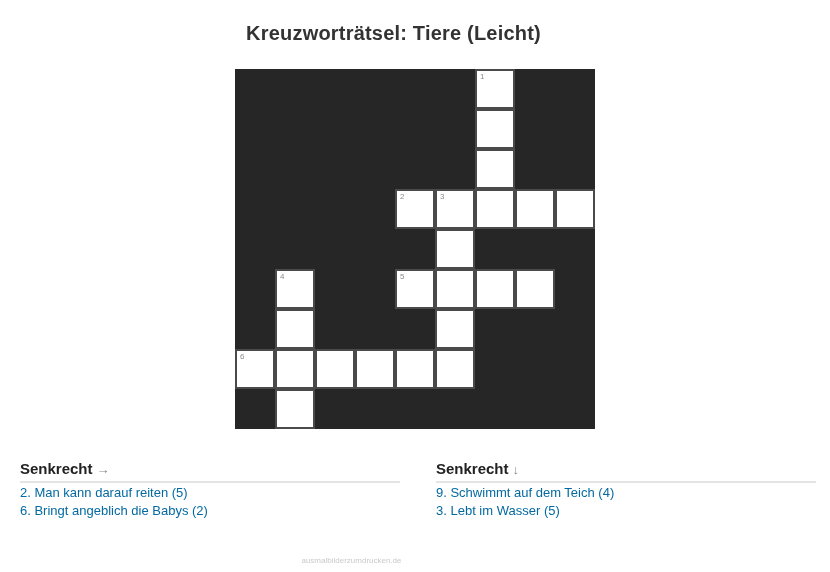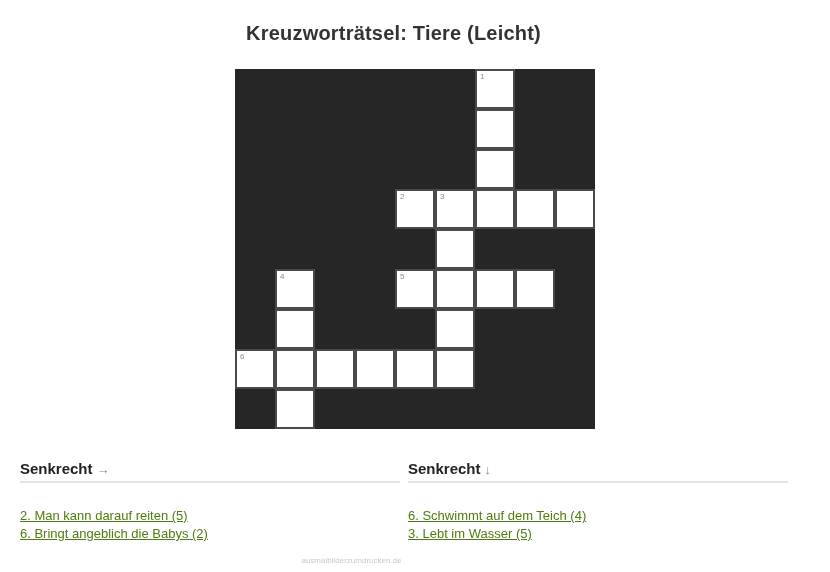--- a/index.html
+++ b/index.html
@@ -48,42 +48,41 @@
     font-size: 8px;
     line-height: 10px;
     color: #8a8a8a;
   }
   .clue-col {
     position: absolute;
     top: 460px;
     width: 380px;
   }
   .clue-col.left  { left: 20px; }
-  .clue-col.right { left: 408px; }
+  .clue-col.right { left: 436px; }
   .clue-heading {
     font-size: 15px;
     font-weight: bold;
     color: #222222;
     line-height: 17px;
     padding-bottom: 3px;
     border-bottom: 2px solid #e4e4e4;
   }
   .clue-arrow {
     font-weight: normal;
     font-size: 13px;
     color: #888888;
     margin-left: 4px;
   }
   .clue-list {
     list-style: none;
-    margin: 24px 0 0 0;
+    margin: 1px 0 0 0;
     padding: 0;
     font-size: 13px;
-    color: #4d7c0f;
-    text-decoration: underline;
+    color: #0369a1;
   }
   .clue-list li {
     line-height: 18px;
   }
   .footer {
     position: absolute;
     top: 556px;
     left: 0;
     width: 703px;
     text-align: center;
@@ -142,18 +141,18 @@
     <li>2. Man kann darauf reiten (5)</li>
     <li>6. Bringt angeblich die Babys (2)</li>
   </ul>
 </div>
 
 <div class="clue-col right">
   <div class="clue-heading">
     <span>Senkrecht</span><span class="clue-arrow">↓</span>
   </div>
   <ul class="clue-list">
-    <li>6. Schwimmt auf dem Teich (4)</li>
+    <li>9. Schwimmt auf dem Teich (4)</li>
     <li>3. Lebt im Wasser (5)</li>
   </ul>
 </div>
 
 <div class="footer">ausmalbilderzumdrucken.de</div>
 
 </body></html>

